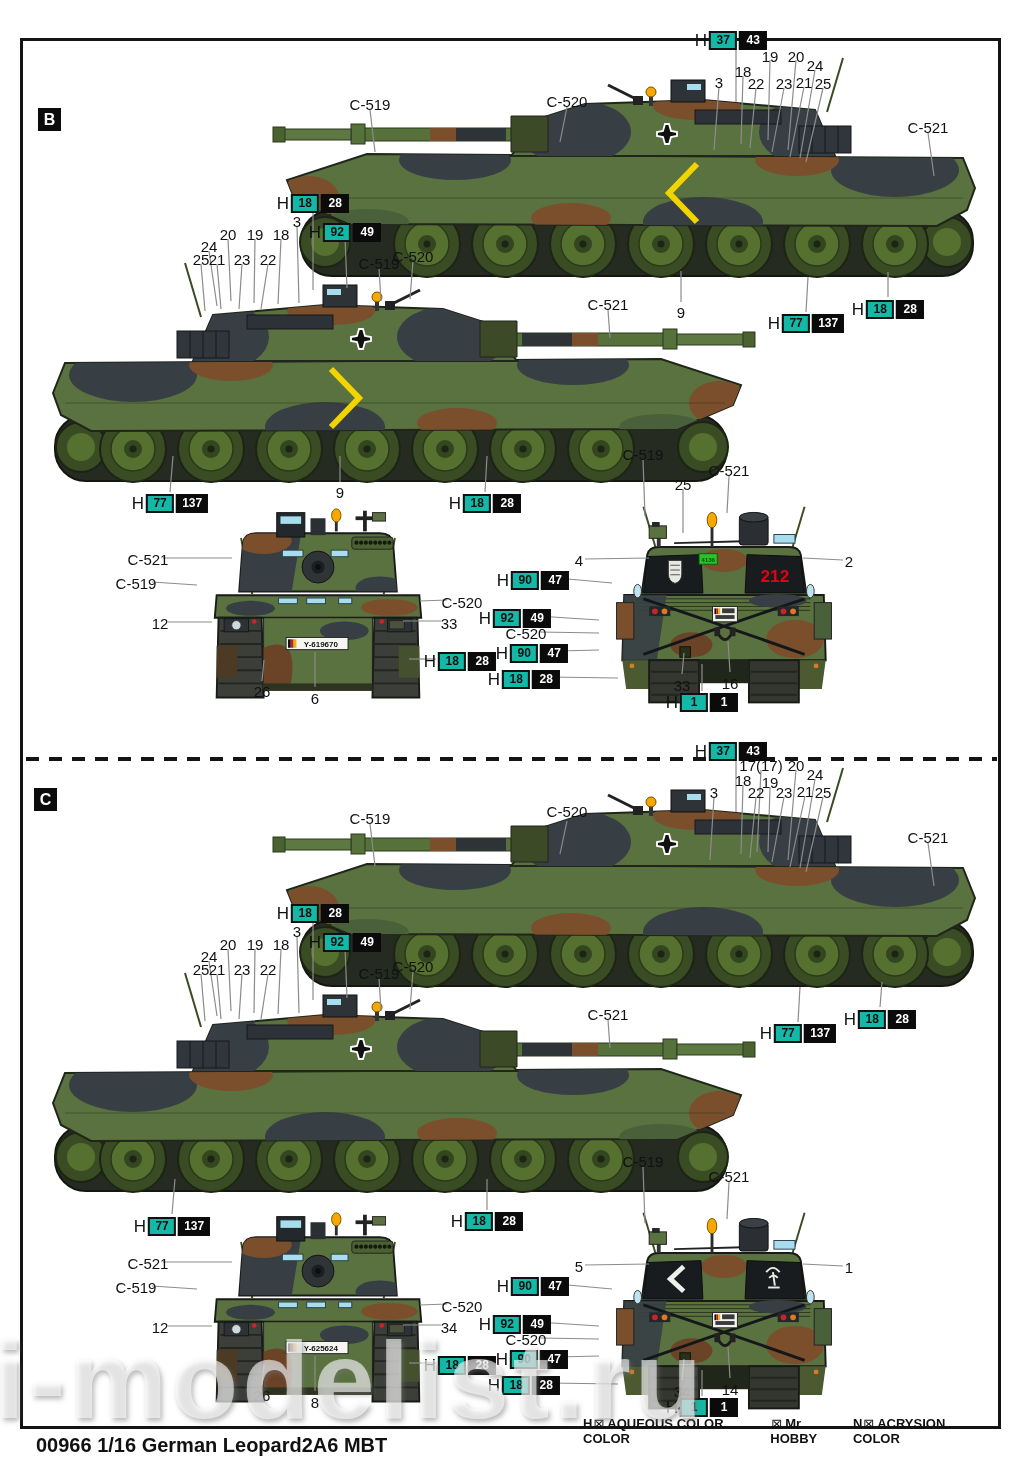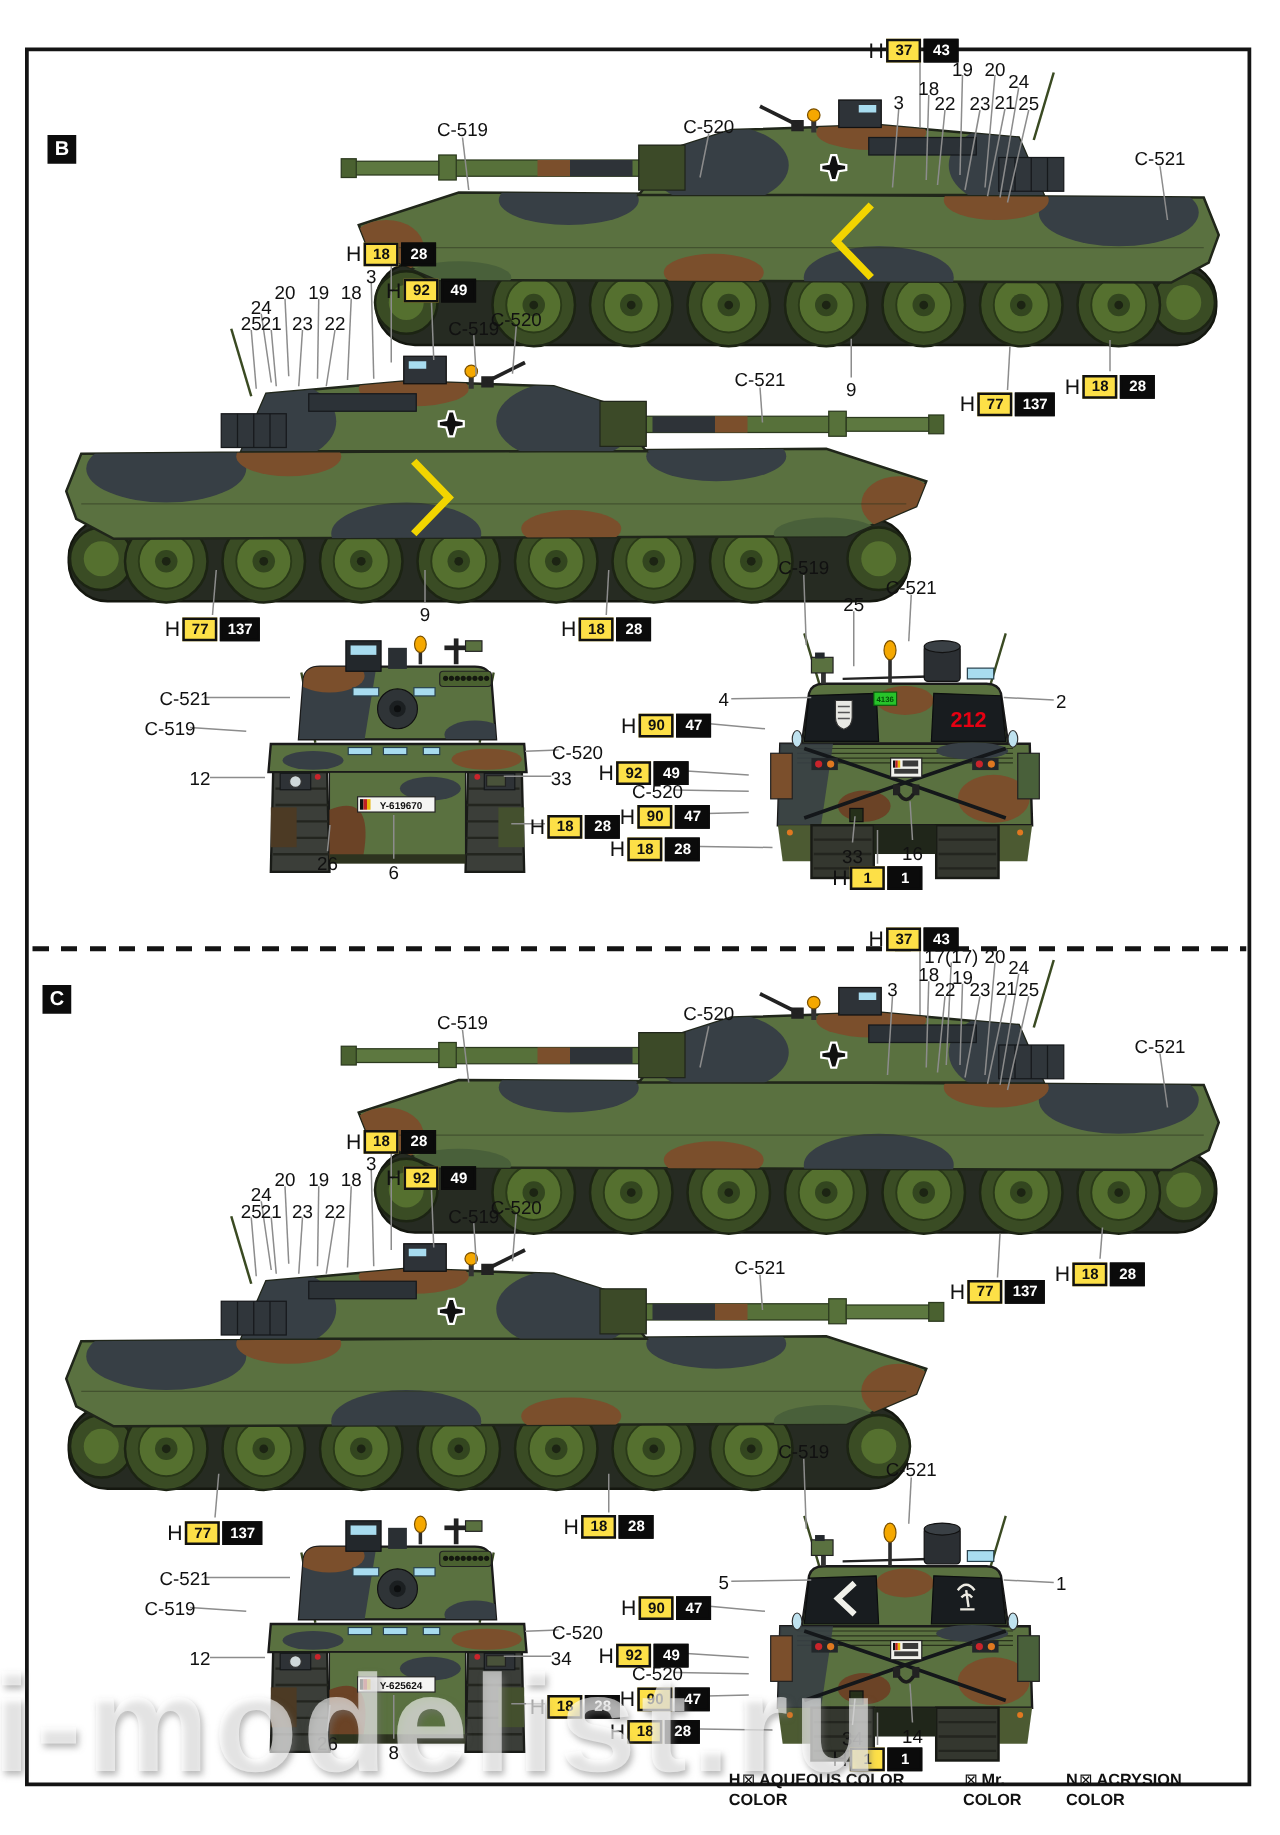--- a/index.html
+++ b/index.html
@@ -15,21 +15,21 @@
   .badge-b{left:38px;top:108px;}
   .badge-c{left:34px;top:788px;}
   .divider{position:absolute;left:26px;top:757px;width:971px;height:4px;z-index:2;
            background:repeating-linear-gradient(90deg,#141414 0 13px,transparent 13px 23px);}
   #ill-layer .view{position:absolute;z-index:2;}
   .leaders{position:absolute;left:0;top:0;z-index:3;pointer-events:none;}
   #callout-layer{position:absolute;left:0;top:0;z-index:4;}
   .co{position:absolute;transform:translateX(-50%);white-space:nowrap;font-size:15px;color:#111;}
   .co-c{display:flex;align-items:center;gap:2px;}
   .chH{font-size:17px;line-height:17px;}
-  .chA{border:2px solid #111;background:#fde047;color:#111;font-weight:bold;font-size:12px;
+  .chA{border:2px solid #111;background:#14b8a6;color:#111;font-weight:bold;font-size:12px;
        line-height:13px;padding:1px 4px;min-width:16px;text-align:center;}
   .chB{background:#0b0b0b;border:2px solid #0b0b0b;color:#fff;font-weight:bold;font-size:12px;
        line-height:13px;padding:1px 4px;min-width:16px;text-align:center;}
   .legend{position:absolute;left:583px;top:1416px;width:410px;display:flex;
           justify-content:space-between;font-size:13px;font-weight:bold;color:#111;z-index:4;}
   .legend .cbx{font-weight:normal;margin:0 3px 0 1px;}
   .footer{position:absolute;left:36px;top:1434px;font-size:20px;font-weight:bold;z-index:4;}
   .watermark{position:absolute;left:-6px;top:1316px;font-size:110px;font-weight:bold;
              color:rgba(255,255,255,0.6);text-shadow:2px 3px 5px rgba(115,115,115,0.5);
              letter-spacing:4px;z-index:6;pointer-events:none;}
@@ -1139,17 +1139,18 @@
       <div class="co co-n" style="left: 730px; top: 1381px;">14</div>
       <div class="co co-c" style="left: 702px; top: 1398px;">
         <span class="chH">H</span>
         <span class="chA">1</span>
         <span class="chB">1</span>
       </div>
     </div>
 
   <div class="legend" id="legend">
       <span><span>H</span><span class="cbx">⊠</span><span>AQUEOUS COLOR COLOR</span></span>
-      <span><span></span><span class="cbx">⊠</span><span>Mr. COLOR</span></span>
+      <span><span></span><span class="cbx">⊠</span><span>Mr. HOBBY</span></span>
       <span><span>N</span><span class="cbx">⊠</span><span>ACRYSION COLOR</span></span>
     </div>
+  <div class="footer">00966 1/16 German Leopard2A6 MBT</div>
   <div class="watermark">i-modelist.ru</div>
 </div>
 
 </body></html>

